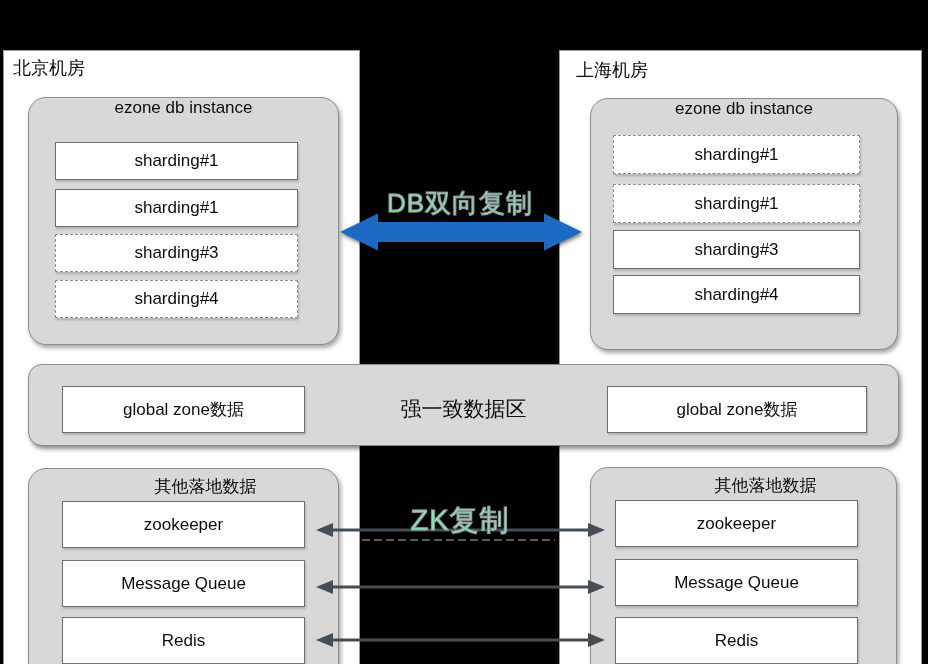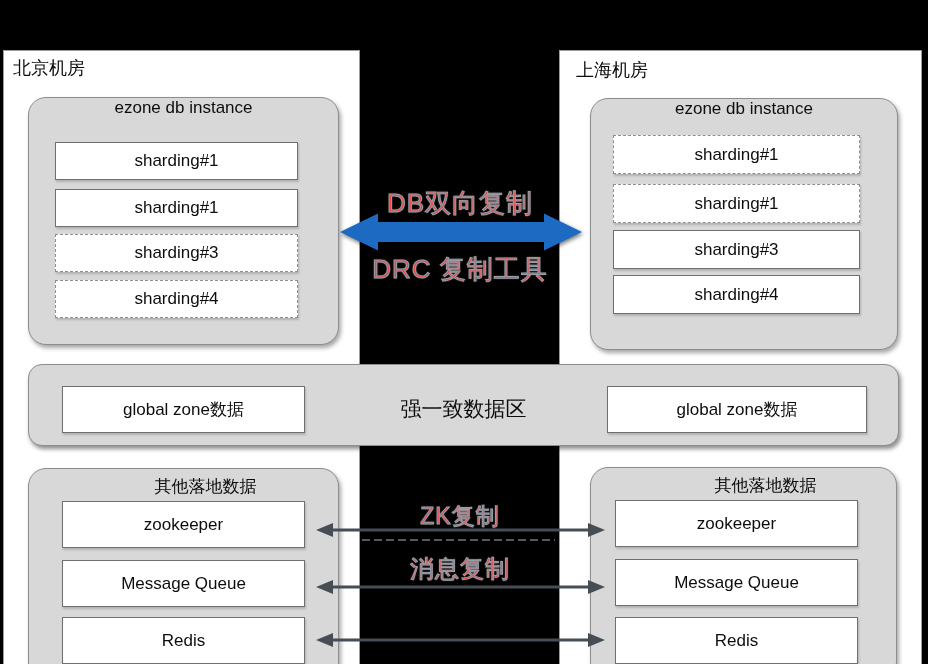--- a/index.html
+++ b/index.html
@@ -74,27 +74,27 @@
 
   .overlay {
     position:absolute; left:0; top:0; width:928px; height:664px;
     z-index:5; pointer-events:none;
   }
   .arrow-blue { filter:drop-shadow(1px 2px 2px rgba(0,0,0,0.55)); }
 
   
   .hollow {
     position:absolute; left:345px; width:230px; text-align:center; z-index:6;
-    color:#ef4444; -webkit-text-stroke:1px #979da6;
+    color:#86efac; -webkit-text-stroke:1px #979da6;
     text-shadow:0 0 2px rgba(155,162,171,0.85);
     white-space:nowrap; letter-spacing:1px;
   }
   .label-db     { top:139px; font-size:26px; }
   .label-drc    { top:205px; font-size:26px; }
-  .label-zk     { top:454px; font-size:23px; }
+  .label-zk     { top:454px; font-size:29px; }
   .label-msg    { top:506px; font-size:24px; }
   .label-action { top:553px; font-size:24px; }
 </style>
 </head>
 <body>
 
 <div class="stage">
 
   <section class="panel panel-left">
     <div class="panel-title">北京机房</div>
@@ -142,17 +142,15 @@
 
   <svg class="overlay" viewBox="0 0 928 664">
     <polygon class="arrow-blue" points="340,185 378,166.5 378,175 544,175 544,166.5 582,185 544,203.5 544,195 378,195 378,203.5" fill="#1c6ac1"></polygon>
     <line x1="362" y1="493" x2="555" y2="493" stroke-width="1" stroke-dasharray="8 4" opacity="0.85" stroke="#cfcfcf"></line>
     <polygon points="316,483 333,476 333,481.4 588,481.4 588,476 605,483 588,490 588,484.6 333,484.6 333,490" fill="#474d55"></polygon>
     <polygon points="316,540 333,533 333,538.4 588,538.4 588,533 605,540 588,547 588,541.6 333,541.6 333,547" fill="#474d55"></polygon>
     <polygon points="316,593 333,586 333,591.4 588,591.4 588,586 605,593 588,600 588,594.6 333,594.6 333,600" fill="#474d55"></polygon>
   </svg>
 
   <div class="hollow label-db">DB双向复制</div>
-  <div class="hollow label-drc">DRC 复制工具</div>
   <div class="hollow label-zk">ZK复制</div>
-  <div class="hollow label-msg">消息复制</div>
 
 </div>
 
 </body></html>

